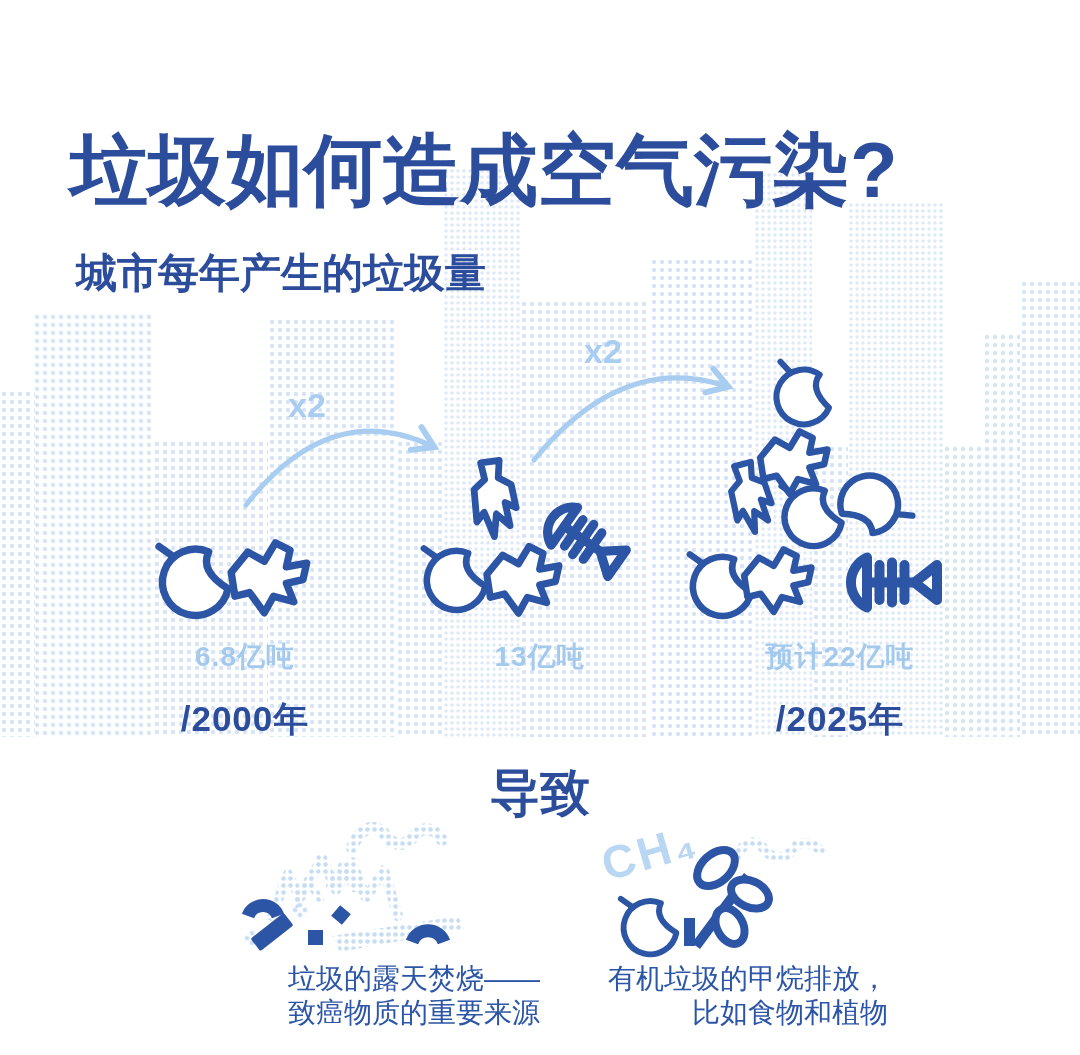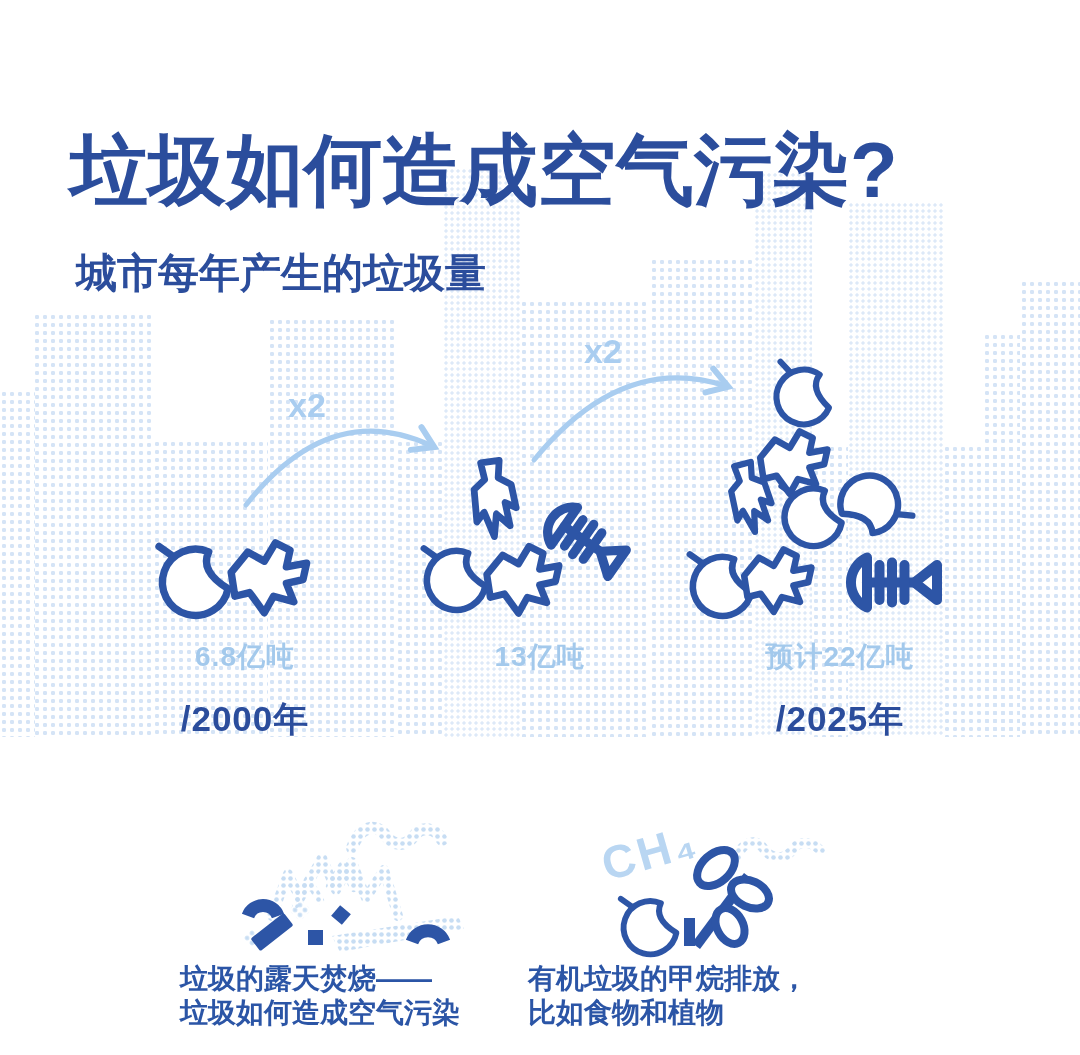--- a/index.html
+++ b/index.html
@@ -40,22 +40,22 @@
   .s2 .slash{color:#a3c9ec;}
   .lead{
     position:absolute; left:0; top:760px; width:1080px; text-align:center;
     font-size:50px; font-weight:bold; color:#2b4d9c;
   }
   .ch4{
     position:absolute; left:600px; top:818px; width:150px;
     font-size:46px; font-weight:bold; color:#b9d6f2; letter-spacing:3px;
     transform:rotate(-16deg);
   }
-  .cap{position:absolute; top:962px; width:360px; text-align:left;
-    font-size:28px; font-weight:bold; color:#2b55a6; line-height:1.22;}
+  .cap{position:absolute; top:962px; width:360px; text-align:right;
+    font-size:28px; font-weight:normal; color:#2b55a6; line-height:1.22;}
   .cap1{left:180px;} .cap2{left:528px;}
   
   .stroke{stroke:#2d55a6; stroke-width:8; fill:none; stroke-linecap:round; stroke-linejoin:round;}
   .fillw{fill:#ffffff;}
   .navy-fill{fill:#2d55a6;}
   .navy-stroke{stroke:#2d55a6; fill:none; stroke-linecap:butt;}
   .arrow{stroke:#a9cdf0; stroke-width:5; fill:none; stroke-linecap:round;}
   .ht-stroke{stroke:url(#htp); fill:none; stroke-linecap:round; stroke-linejoin:round;}
 </style>
 </head>
@@ -200,24 +200,25 @@
     <div class="yr"><span class="slash">/</span><span>2000年</span></div>
   </div>
   <div class="stage s2">
     <div class="amt">13亿吨</div>
   </div>
   <div class="stage s3">
     <div class="amt">预计22亿吨</div>
     <div class="yr"><span class="slash">/</span><span>2025年</span></div>
   </div>
 
+  <div class="lead">导致</div>
   <div class="ch4">CH₄</div>
 
   <div class="cap cap1">
     <div>垃圾的露天焚烧——</div>
-    <div>垃圾如何造成空气污染</div>
+    <div>致癌物质的重要来源</div>
   </div>
   <div class="cap cap2">
     <div>有机垃圾的甲烷排放，</div>
     <div>比如食物和植物</div>
   </div>
 
 </div>
 
 </body></html>

